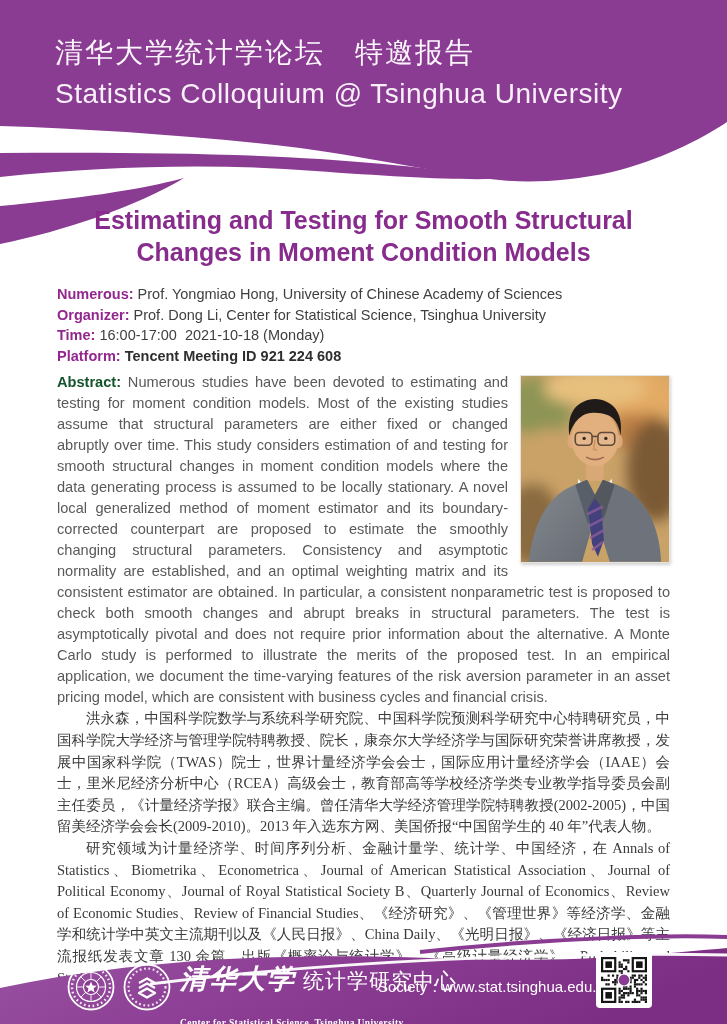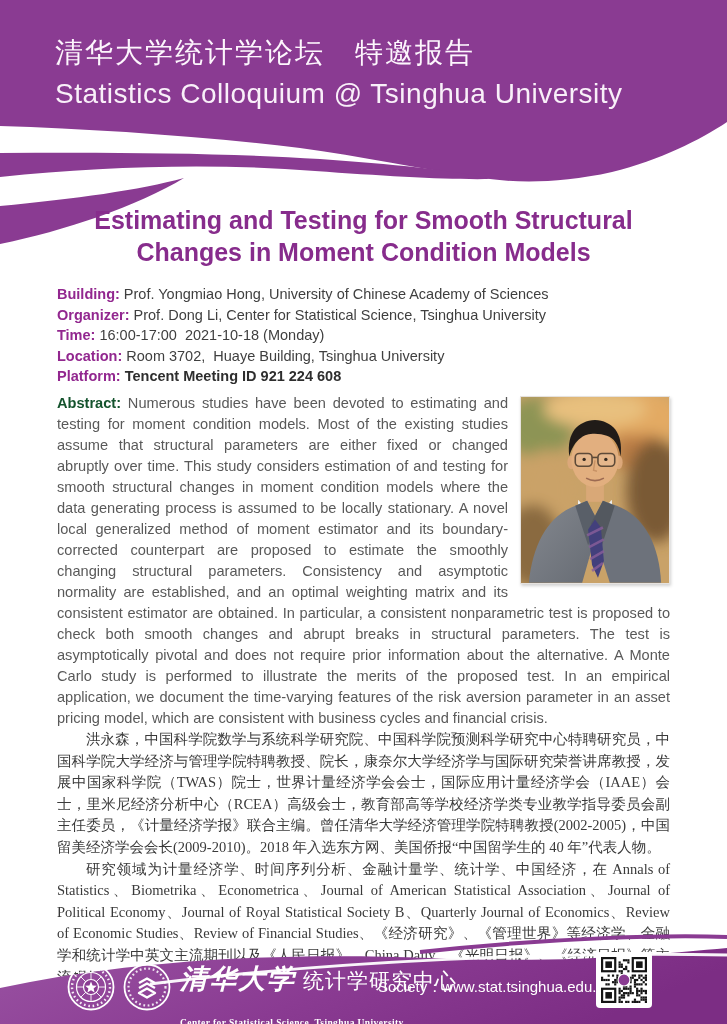--- a/index.html
+++ b/index.html
@@ -61,24 +61,23 @@
   <div class="hdr-text">
     <div class="hdr-zh">清华大学统计学论坛　特邀报告</div>
     <div class="hdr-en">Statistics Colloquium @ Tsinghua University</div>
   </div>
 
   <div class="content">
 
     <div class="talk-title">Estimating and Testing for Smooth Structural Changes in Moment Condition Models</div>
 
     <div class="details">
-      <div class="detail-row"><span class="dlabel">Building:</span><span> Prof. Yongmiao Hong, University of Chinese Academy of Sciences</span></div>
+      <div class="detail-row"><span class="dlabel">Numerous:</span><span> Prof. Yongmiao Hong, University of Chinese Academy of Sciences</span></div>
       <div class="detail-row"><span class="dlabel">Organizer:</span><span> Prof. Dong Li, Center for Statistical Science, Tsinghua University</span></div>
       <div class="detail-row"><span class="dlabel">Time:</span><span> 16:00-17:00  2021-10-18 (Monday)</span></div>
-      <div class="detail-row"><span class="dlabel">Location:</span><span> Room 3702,  Huaye Building, Tsinghua University</span></div>
       <div class="detail-row"><span class="dlabel">Platform:</span><span class="dval-bold"> Tencent Meeting ID 921 224 608</span></div>
     </div>
 
     <div class="abstract">
       
       <svg class="photo" width="150" height="188" viewBox="0 0 150 188">
         <defs>
           <filter id="pb" x="-30%" y="-30%" width="160%" height="160%">
               <feGaussianBlur stdDeviation="7"></feGaussianBlur>
             </filter>
@@ -120,21 +119,21 @@
           <line x1="72" y1="61" x2="78" y2="61"></line>
         </g>
         <circle cx="64" cy="63" r="1.7" fill="#352a20"></circle>
         <circle cx="86" cy="63" r="1.7" fill="#352a20"></circle>
         <path d="M75,64 L73.5,74 L77,75" stroke="#c79265" stroke-width="1.4" fill="none"></path>
         <path d="M66,82 Q75,87 84,82" stroke="#9c6a52" stroke-width="1.6" fill="none"></path>
       </svg>
       <span class="alabel">Abstract:</span><span> Numerous studies have been devoted to estimating and testing for moment condition models. Most of the existing studies assume that structural parameters are either fixed or changed abruptly over time. This study considers estimation of and testing for smooth structural changes in moment condition models where the data generating process is assumed to be locally stationary. A novel local generalized method of moment estimator and its boundary-corrected counterpart are proposed to estimate the smoothly changing structural parameters. Consistency and asymptotic normality are established, and an optimal weighting matrix and its consistent estimator are obtained. In particular, a consistent nonparametric test is proposed to check both smooth changes and abrupt breaks in structural parameters. The test is asymptotically pivotal and does not require prior information about the alternative. A Monte Carlo study is performed to illustrate the merits of the proposed test. In an empirical application, we document the time-varying features of the risk aversion parameter in an asset pricing model, which are consistent with business cycles and financial crisis.</span>
     </div>
 
-    <p class="bio">洪永森，中国科学院数学与系统科学研究院、中国科学院预测科学研究中心特聘研究员，中国科学院大学经济与管理学院特聘教授、院长，康奈尔大学经济学与国际研究荣誉讲席教授，发展中国家科学院（TWAS）院士，世界计量经济学会会士，国际应用计量经济学会（IAAE）会士，里米尼经济分析中心（RCEA）高级会士，教育部高等学校经济学类专业教学指导委员会副主任委员，《计量经济学报》联合主编。曾任清华大学经济管理学院特聘教授(2002-2005)，中国留美经济学会会长(2009-2010)。2018 年入选东方网、美国侨报“中国留学生的 40 年”代表人物。</p>
+    <p class="bio">洪永森，中国科学院数学与系统科学研究院、中国科学院预测科学研究中心特聘研究员，中国科学院大学经济与管理学院特聘教授、院长，康奈尔大学经济学与国际研究荣誉讲席教授，发展中国家科学院（TWAS）院士，世界计量经济学会会士，国际应用计量经济学会（IAAE）会士，里米尼经济分析中心（RCEA）高级会士，教育部高等学校经济学类专业教学指导委员会副主任委员，《计量经济学报》联合主编。曾任清华大学经济管理学院特聘教授(2002-2005)，中国留美经济学会会长(2009-2010)。2013 年入选东方网、美国侨报“中国留学生的 40 年”代表人物。</p>
     <p class="bio">研究领域为计量经济学、时间序列分析、金融计量学、统计学、中国经济，在 Annals of Statistics、Biometrika、Econometrica、Journal of American Statistical Association、Journal of Political Economy、Journal of Royal Statistical Society B、Quarterly Journal of Economics、Review of Economic Studies、Review of Financial Studies、《经济研究》、《管理世界》等经济学、金融学和统计学中英文主流期刊以及《人民日报》、China Daily、《光明日报》、《经济日报》等主流报纸发表文章 130 余篇。出版《概率论与统计学》、《高级计量经济学》、Probability and Statistics for Economists、Foundations of Modern Econometrics: A Unified Approach 等中英文著作。2014-2020 年连续 7 年入选 Elsevier 经济学中国高被引学者榜单。</p>
   </div>
 
   <div class="footer">
     <svg class="band" width="727" height="96" viewBox="0 0 727 96">
       <defs>
         <linearGradient id="fg" x1="0" y1="0" x2="1" y2="0.25">
           <stop offset="0" stop-color="#9952a2"></stop>
             <stop offset="0.55" stop-color="#8a3b92"></stop>
             <stop offset="1" stop-color="#7c2d84"></stop>

